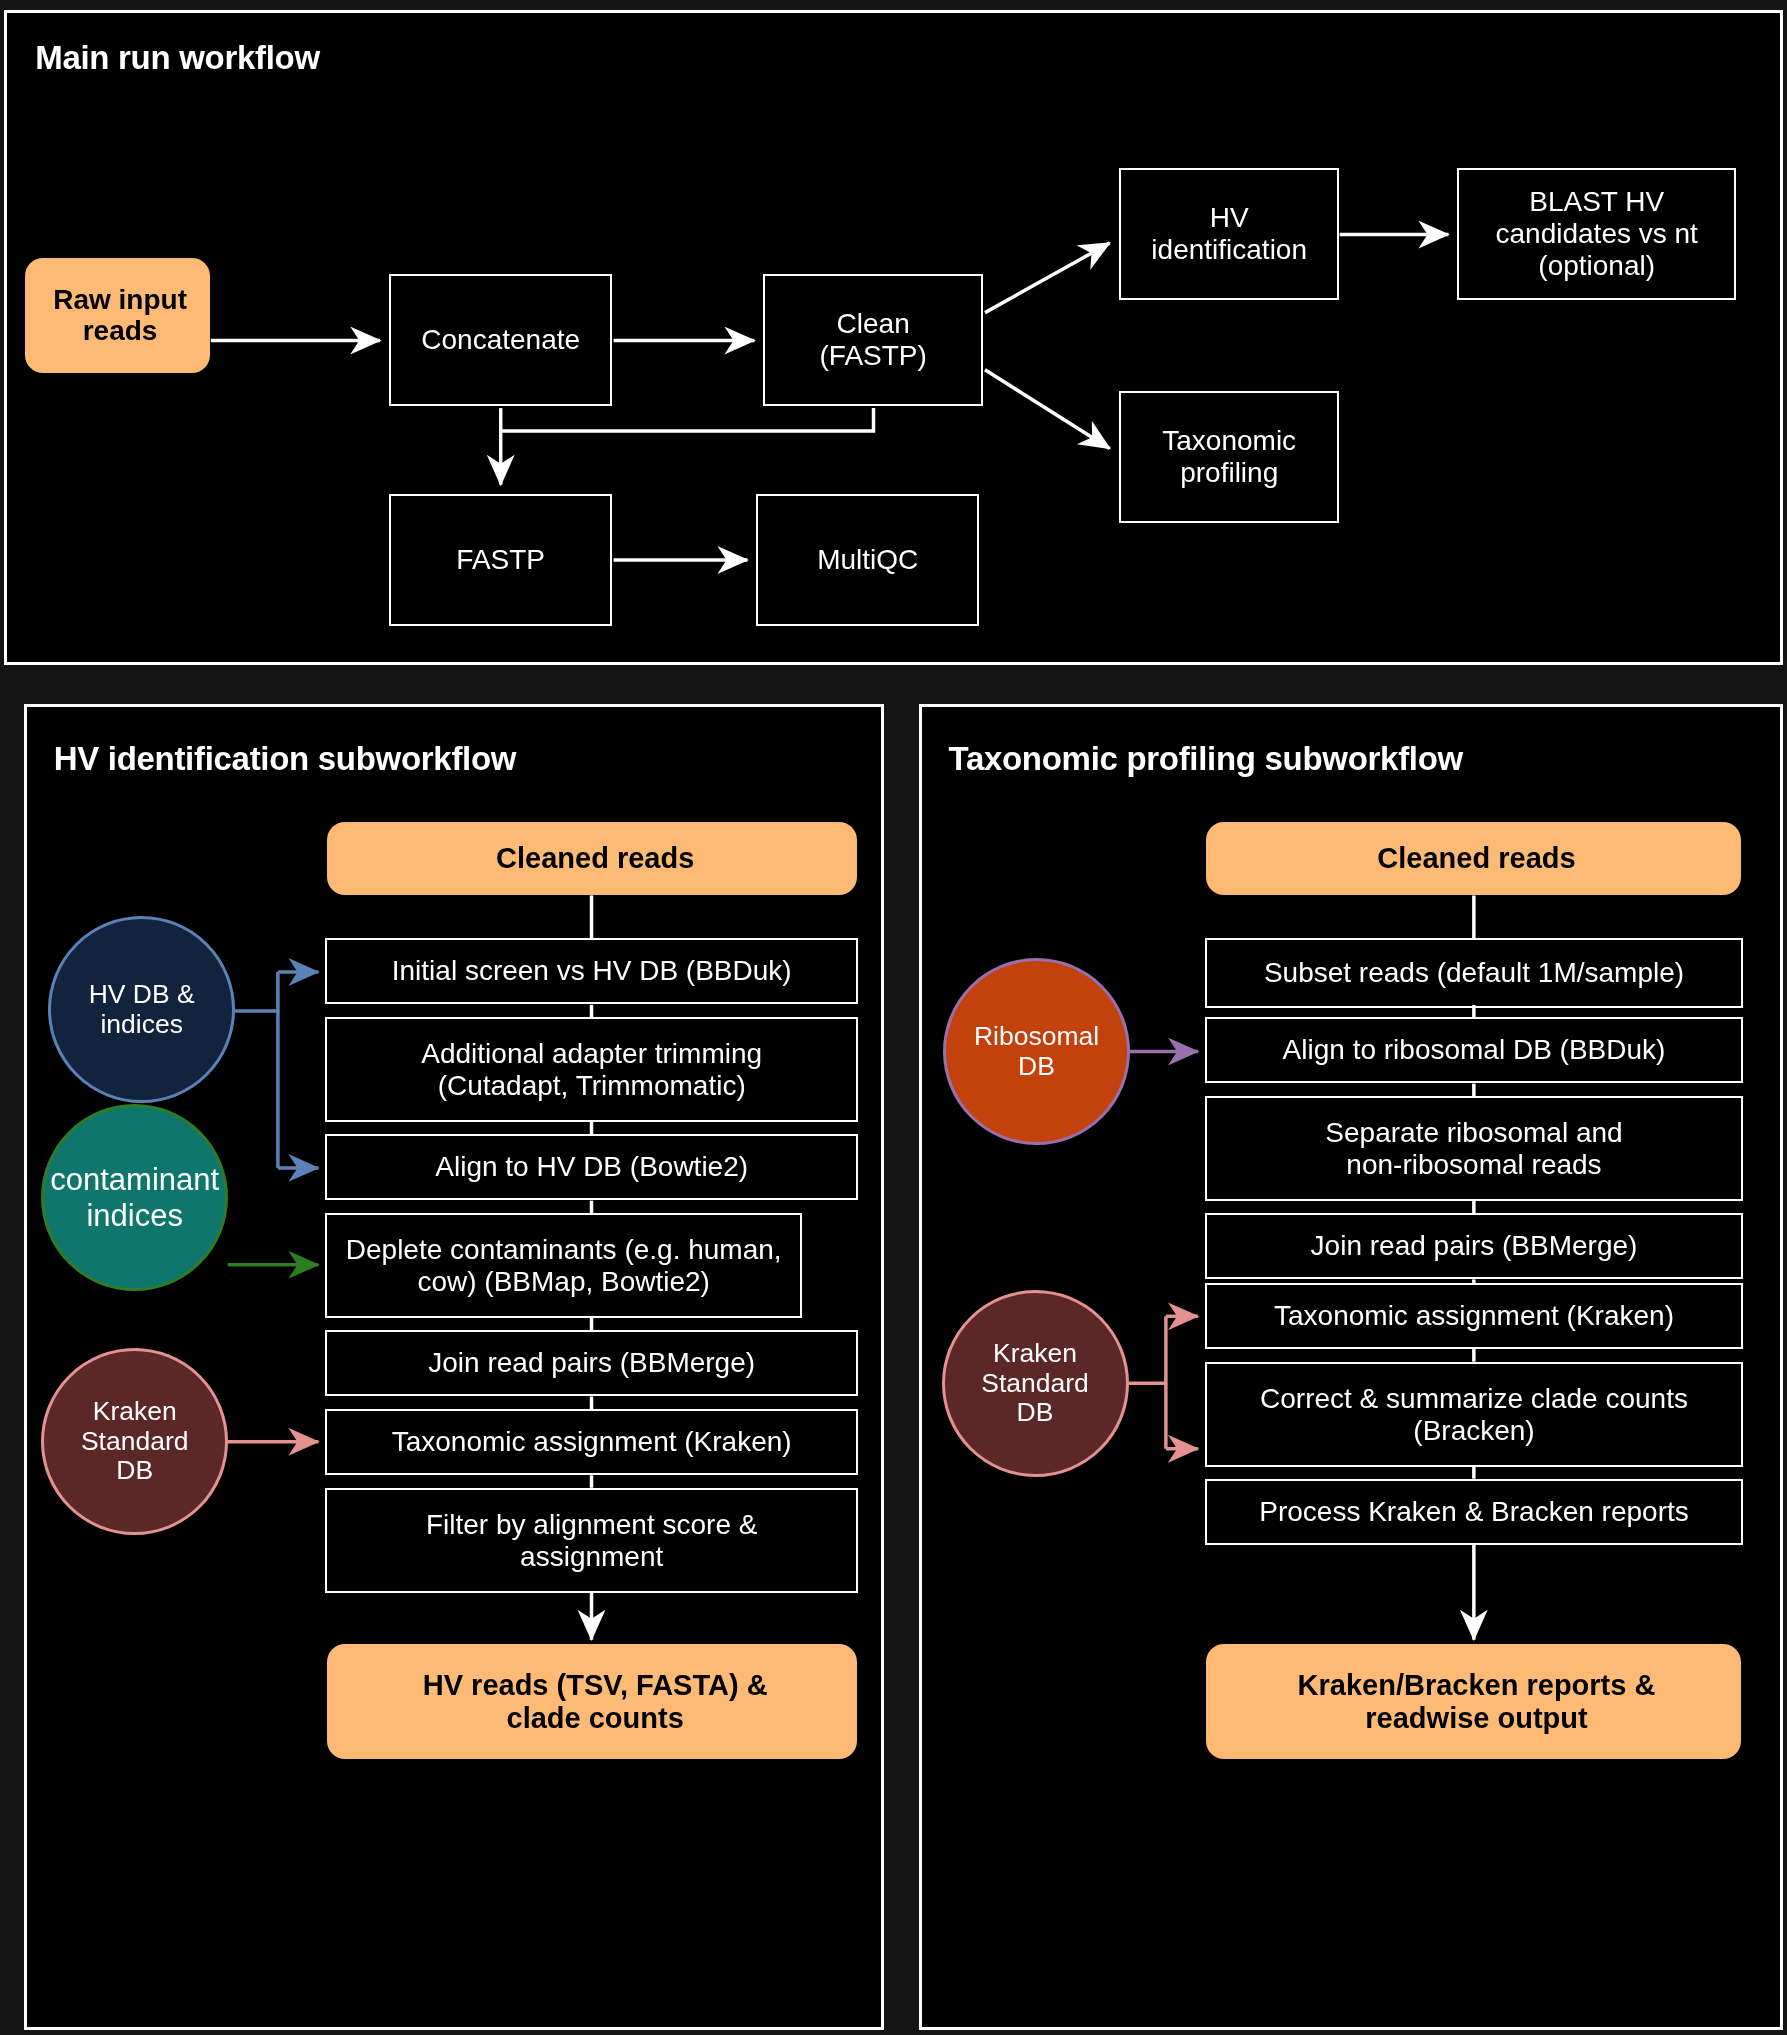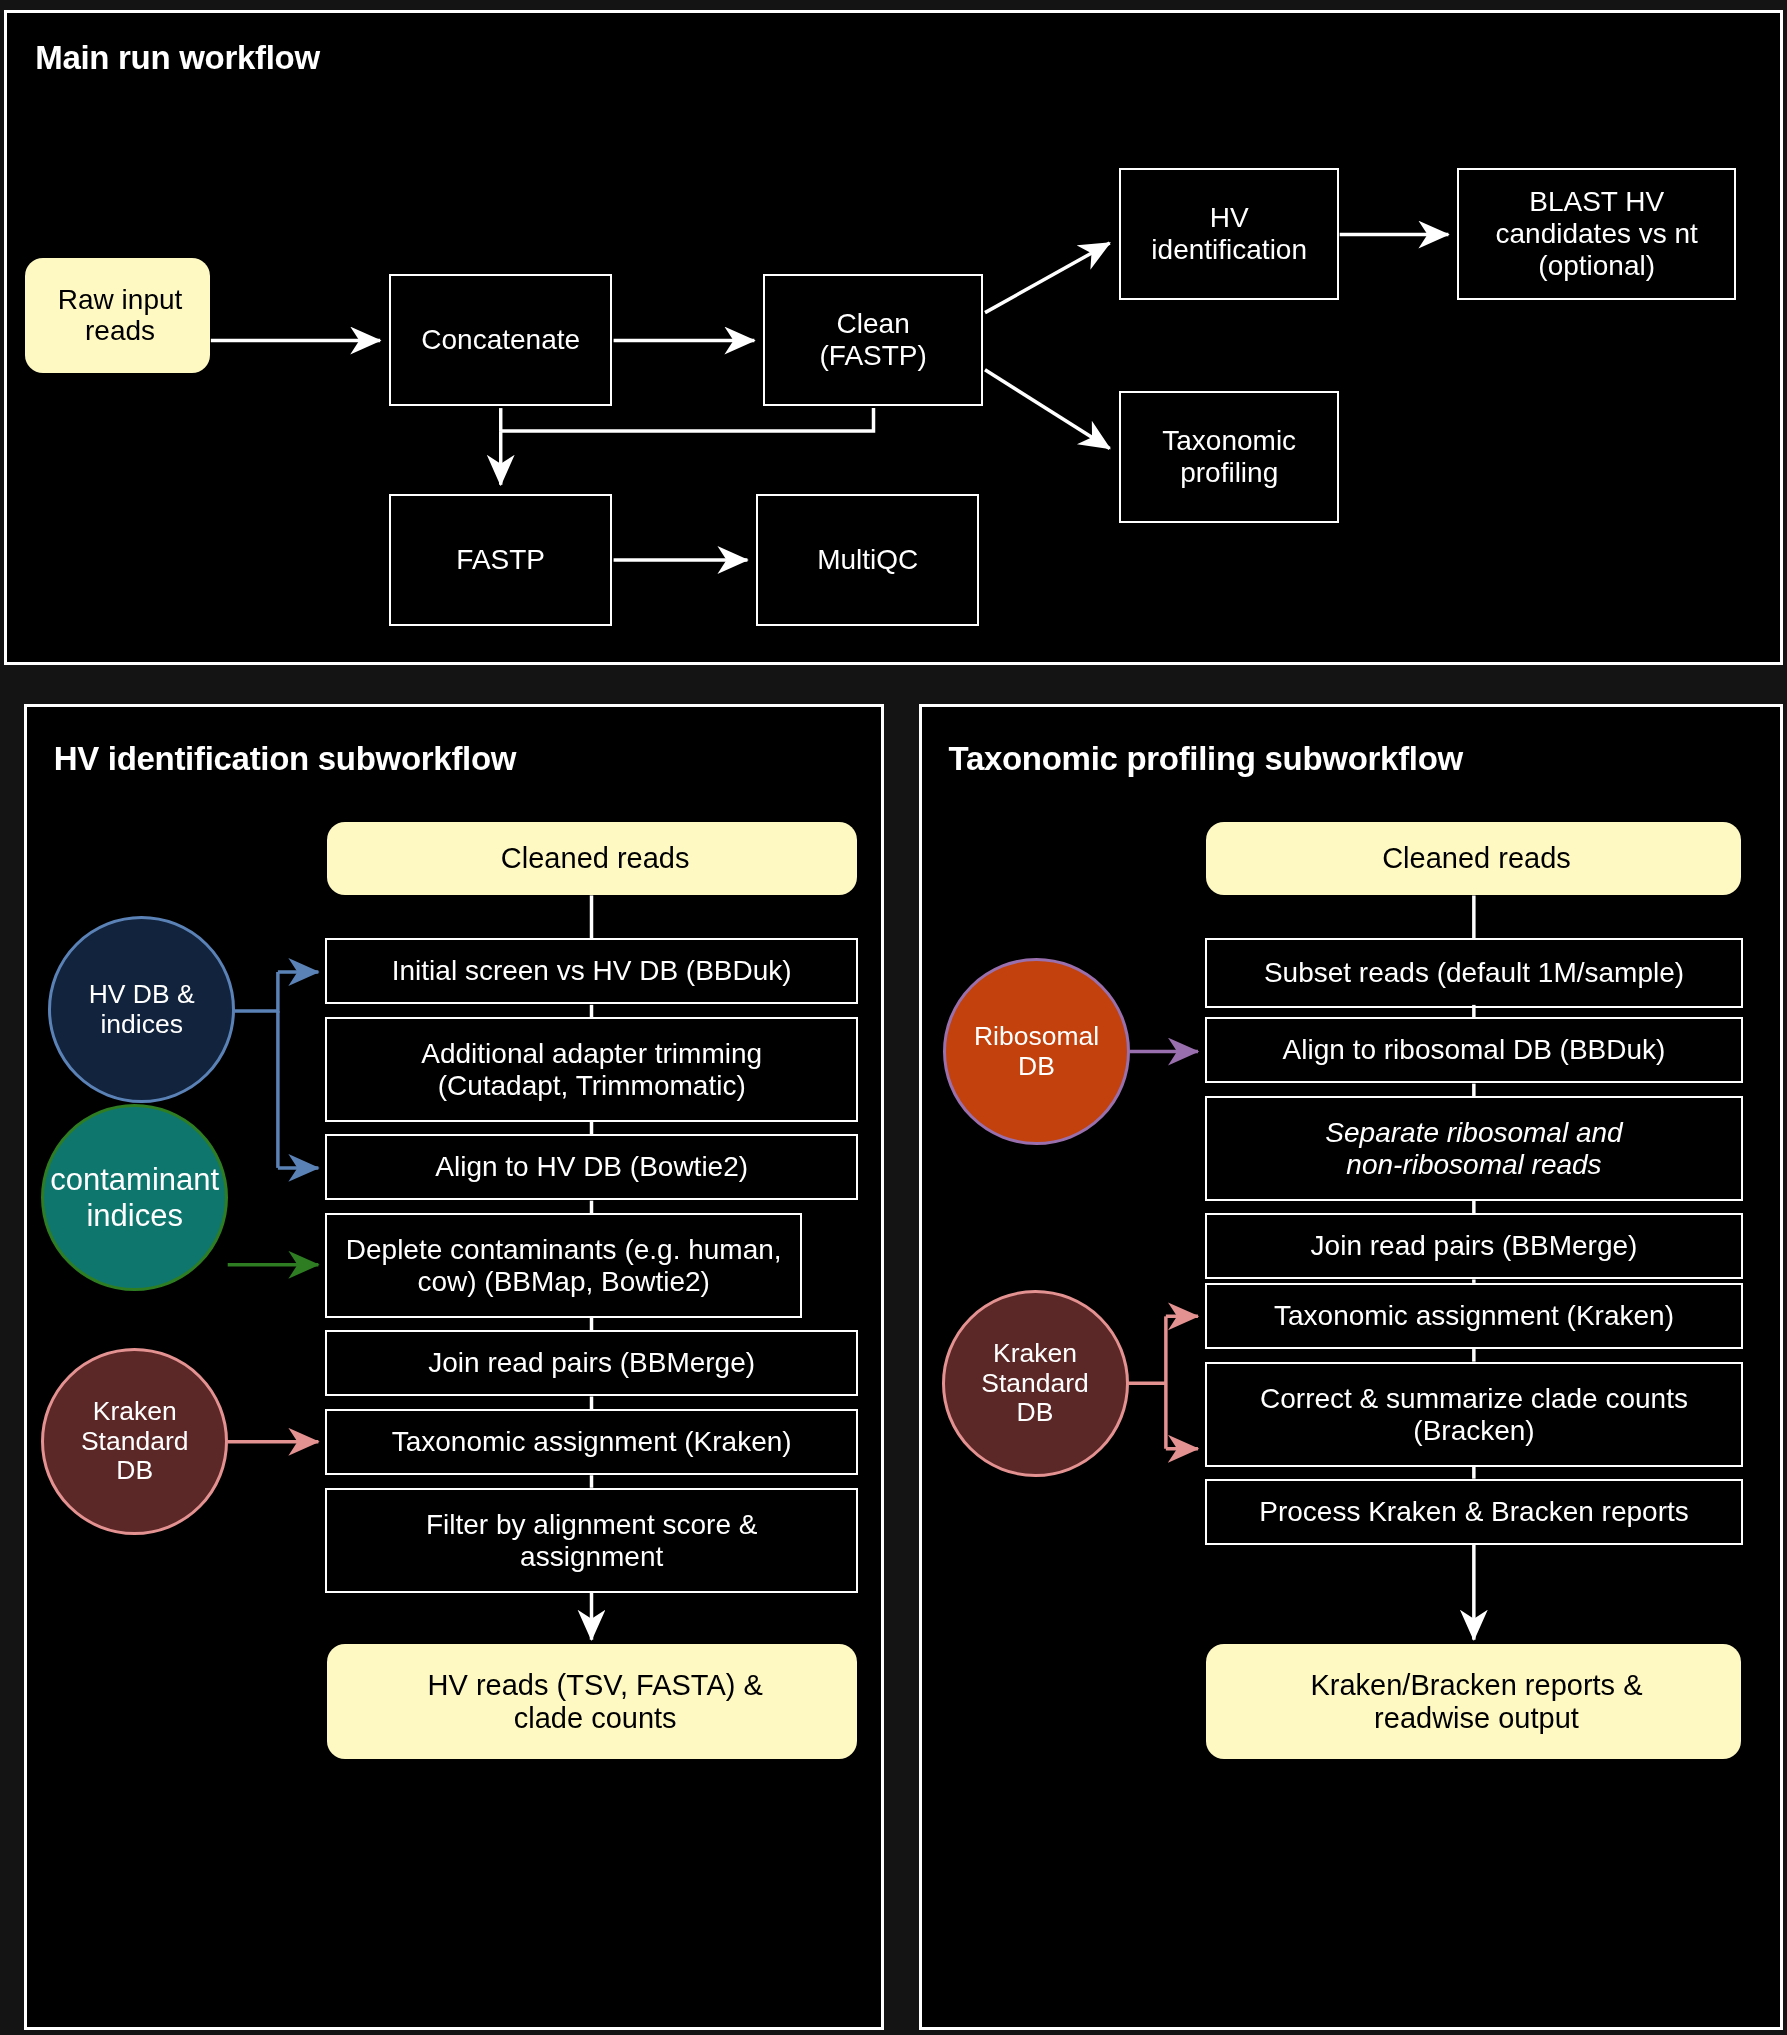--- a/index.html
+++ b/index.html
@@ -26,22 +26,22 @@
   
   .node{
     position:absolute;box-sizing:border-box;
     display:flex;align-items:center;justify-content:center;
     text-align:center;line-height:1.13;
   }
   .node-box{
     background:#000;border:2.8px solid #ffffff;color:#ffffff;
   }
   .node-round{
-    background:#fef9c3;color:#000000;border:none;
-    border-radius:18px;font-weight:normal;padding-left:6px;
+    background:#fdba74;color:#000000;border:none;
+    border-radius:18px;font-weight:bold;padding-left:6px;
   }
   .node-circle{
     border-radius:50%;color:#ffffff;
     border-width:3.5px;border-style:solid;
   }
   .node span{display:block;padding:0 7px;}
   svg.arrows{position:absolute;left:0;top:0;overflow:visible;pointer-events:none;}
 </style>
 </head>
 <body>
@@ -239,21 +239,21 @@
 
     <div class="node node-box" style="left:283px;top:231px;width:538px;height:70px;font-size:28px;">
       <span style="white-space:pre-line;">Subset reads (default 1M/sample)</span>
     </div>
 
     <div class="node node-box" style="left:283px;top:310px;width:538px;height:66px;font-size:28px;">
       <span style="white-space:pre-line;">Align to ribosomal DB (BBDuk)</span>
     </div>
 
     <div class="node node-box" style="left:283px;top:389px;width:538px;height:105px;font-size:28px;">
-      <span style="white-space:pre-line;font-style:italic;">Separate ribosomal and
+      <span style="white-space:pre-line;">Separate ribosomal and
 non-ribosomal reads</span>
     </div>
 
     <div class="node node-box" style="left:283px;top:506px;width:538px;height:66px;font-size:28px;">
       <span style="white-space:pre-line;">Join read pairs (BBMerge)</span>
     </div>
 
     <div class="node node-box" style="left:283px;top:576px;width:538px;height:66px;font-size:28px;">
       <span style="white-space:pre-line;">Taxonomic assignment (Kraken)</span>
     </div>

